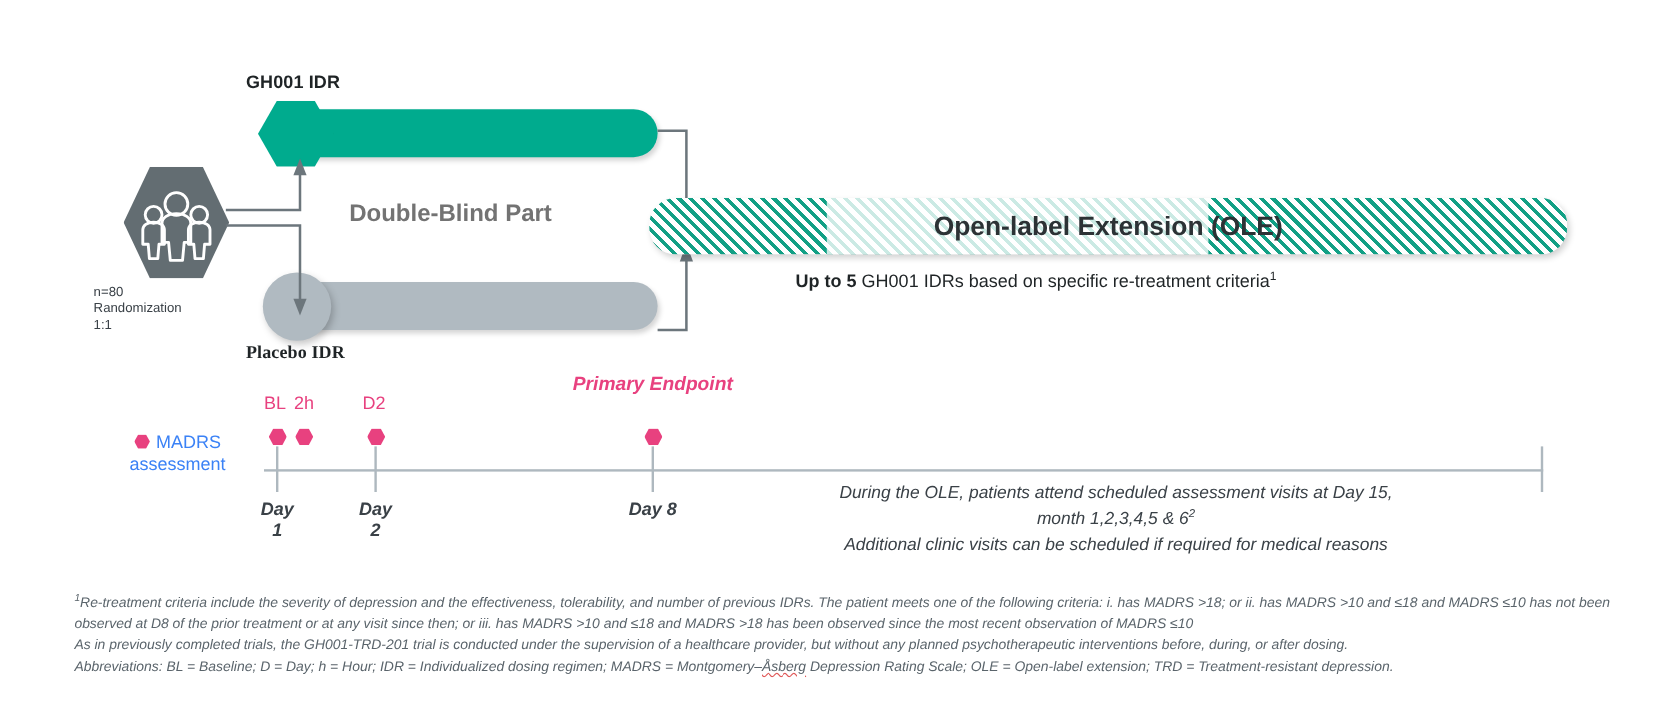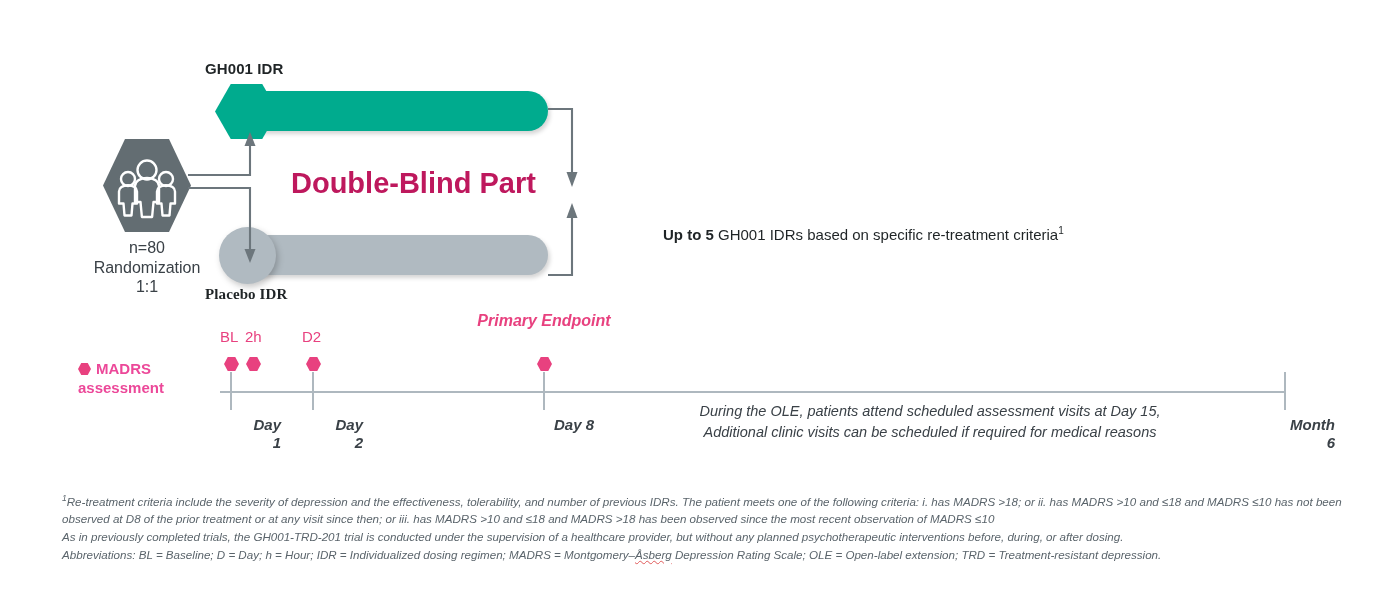--- a/index.html
+++ b/index.html
@@ -46,34 +46,34 @@
     border-radius: 0 22px 22px 0;
     box-shadow: 2px 3px 4px rgba(0,0,0,.17);
   }
   .pbo-circle {
     background: #b0bac1;
     border-radius: 50%;
     filter: drop-shadow(2px 3px 3px rgba(0,0,0,.22));
   }
 
   .db-title {
-    font-size: 29px;
-    font-weight: bold;
-    color: #be185d;
+    font-size: 20px;
+    font-weight: bold;
+    color: #737373;
     white-space: nowrap;
   }
 
   .subject-hex {
     background: #636d72;
     clip-path: polygon(25% 0%, 75% 0%, 100% 50%, 75% 100%, 25% 100%, 0% 50%);
   }
   .subject-caption {
-    font-size: 16px;
-    color: #3a4147;
-    text-align: center;
+    font-size: 11px;
+    color: #3a4147;
+    text-align: left;
     line-height: 1.22;
     white-space: nowrap;
   }
 
   
   .ole-wrap {
     border-radius: 22px;
     overflow: hidden;
     background: #ffffff;
     box-shadow: 2px 3px 5px rgba(0,0,0,.18);
@@ -109,24 +109,24 @@
   
   .conn { stroke: #6c767c; stroke-width: 2.1; fill: none; }
   .conn-head { fill: #6c767c; }
 
   
   .axis-line { background: #aeb8bf; height: 2px; }
   .tick { background: #aeb8bf; width: 2px; }
 
   .madrs-legend {
     font-size: 15px;
-    font-weight: bold;
-    color: #ec4899;
+    font-weight: normal;
+    color: #3b82f6;
     line-height: 1.25;
-    text-align: left;
+    text-align: center;
     white-space: nowrap;
   }
   .hexdot {
     background: #e8417f;
     clip-path: polygon(25% 0%, 75% 0%, 100% 50%, 75% 100%, 25% 100%, 0% 50%);
     display: inline-block;
   }
   .visit-label {
     font-size: 15px;
     color: #e8417f;
@@ -139,21 +139,21 @@
     color: #e8417f;
     text-align: center;
     line-height: 1.2;
     white-space: nowrap;
   }
   .day-label {
     font-size: 15px;
     font-weight: bold;
     font-style: italic;
     color: #3a4147;
-    text-align: right;
+    text-align: center;
     line-height: 1.2;
     white-space: nowrap;
   }
   .ole-note {
     font-size: 14.5px;
     font-style: italic;
     color: #3a4147;
     text-align: center;
     line-height: 1.45;
   }
@@ -221,20 +221,24 @@
     <polygon class="conn-head" points="62,183 56.5,169 67.5,169"></polygon>
   </svg>
 
   <svg class="abs" style="left:520px; top:95px; width:80px; height:195px;" viewBox="0 0 80 195">
     <path class="conn" d="M28 14 H52 V78"></path>
     <path class="conn" d="M28 180 H52 V122"></path>
     <polygon class="conn-head" points="52,92 46.5,77 57.5,77"></polygon>
     <polygon class="conn-head" points="52,108 46.5,123 57.5,123"></polygon>
   </svg>
 
+  <div class="abs ole-wrap" style="left:541px; top:165px; width:765px; height:47px;">
+    <div class="ole-fade" style="left:148px; width:318px;"></div>
+    <div class="ole-text">Open-label Extension (OLE)</div>
+  </div>
 
   <div class="abs ole-sub" style="left:663px; top:225px;">
     <b>Up to 5</b><span> GH001 IDRs based on specific re-treatment criteria</span><sup>1</sup>
   </div>
 
   <div class="abs axis-line" style="left:220px; top:391px; width:1066px;"></div>
 
   <div class="abs tick" style="left:230px; top:372px; height:38px;"></div>
   <div class="abs tick" style="left:312px; top:372px; height:38px;"></div>
   <div class="abs tick" style="left:543px; top:372px; height:38px;"></div>
@@ -264,27 +268,24 @@
     <div>Day</div>
     <div>1</div>
   </div>
   <div class="abs day-label" style="left:263px; top:416px; width:100px;">
     <div>Day</div>
     <div>2</div>
   </div>
   <div class="abs day-label" style="left:494px; top:416px; width:100px;">
     <div>Day 8</div>
   </div>
-  <div class="abs day-label" style="left:1235px; top:416px; width:100px;">
-    <div>Month</div>
-    <div>6</div>
-  </div>
 
   <div class="abs ole-note" style="left:620px; top:401px; width:620px;">
     <div>During the OLE, patients attend scheduled assessment visits at Day 15,</div>
+    <div><span>month 1,2,3,4,5 &amp; 6</span><sup>2</sup></div>
     <div>Additional clinic visits can be scheduled if required for medical reasons</div>
   </div>
 
   <div class="abs footnotes" style="left:62px; top:492px; width:1292px;">
     <div><sup>1</sup><span>Re-treatment criteria include the severity of depression and the effectiveness, tolerability, and number of previous IDRs. The patient meets one of the following criteria: i. has MADRS &gt;18; or ii. has MADRS &gt;10 and ≤18 and MADRS ≤10 has not been observed at D8 of the prior treatment or at any visit since then; or iii. has MADRS &gt;10 and ≤18 and MADRS &gt;18 has been observed since the most recent observation of MADRS ≤10</span></div>
     <div>As in previously completed trials, the GH001-TRD-201 trial is conducted under the supervision of a healthcare provider, but without any planned psychotherapeutic interventions before, during, or after dosing.</div>
     <div><span>Abbreviations: BL = Baseline; D = Day; h = Hour; IDR = Individualized dosing regimen; MADRS = Montgomery–</span><span class="fn-squiggle">Åsberg</span><span> Depression Rating Scale; OLE = Open-label extension; TRD = Treatment-resistant depression.</span></div>
   </div>
 
 </div>

